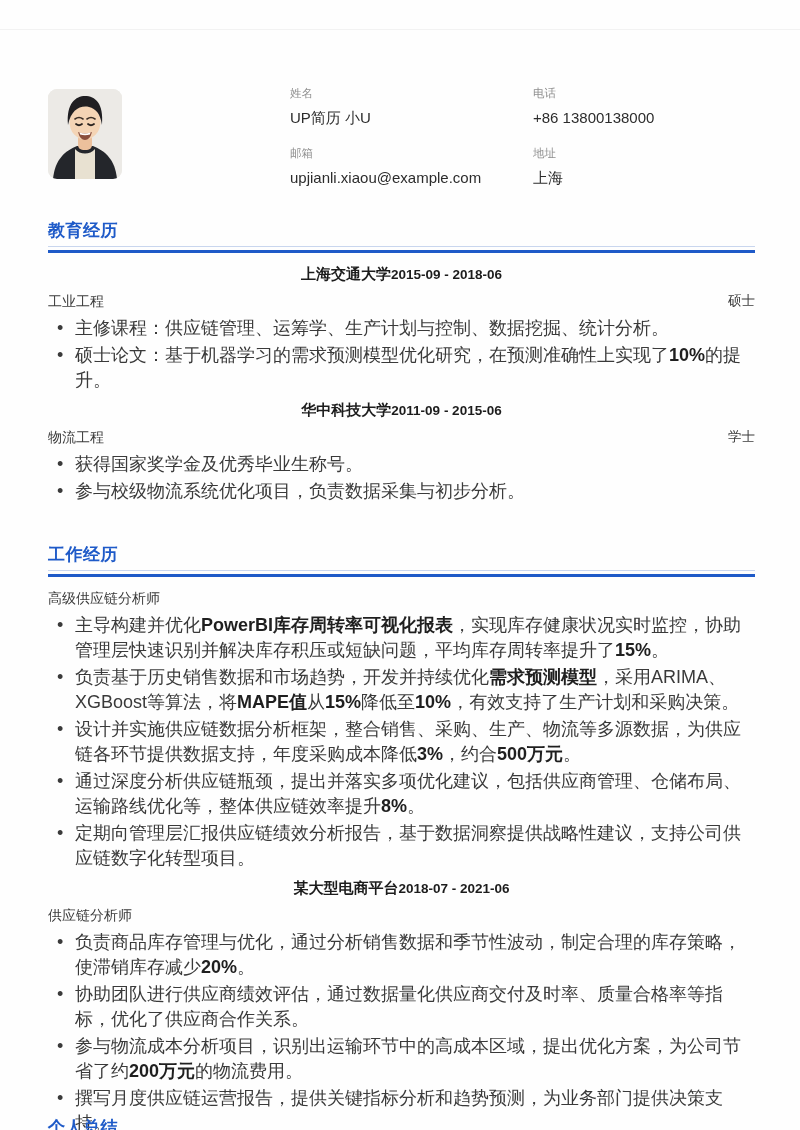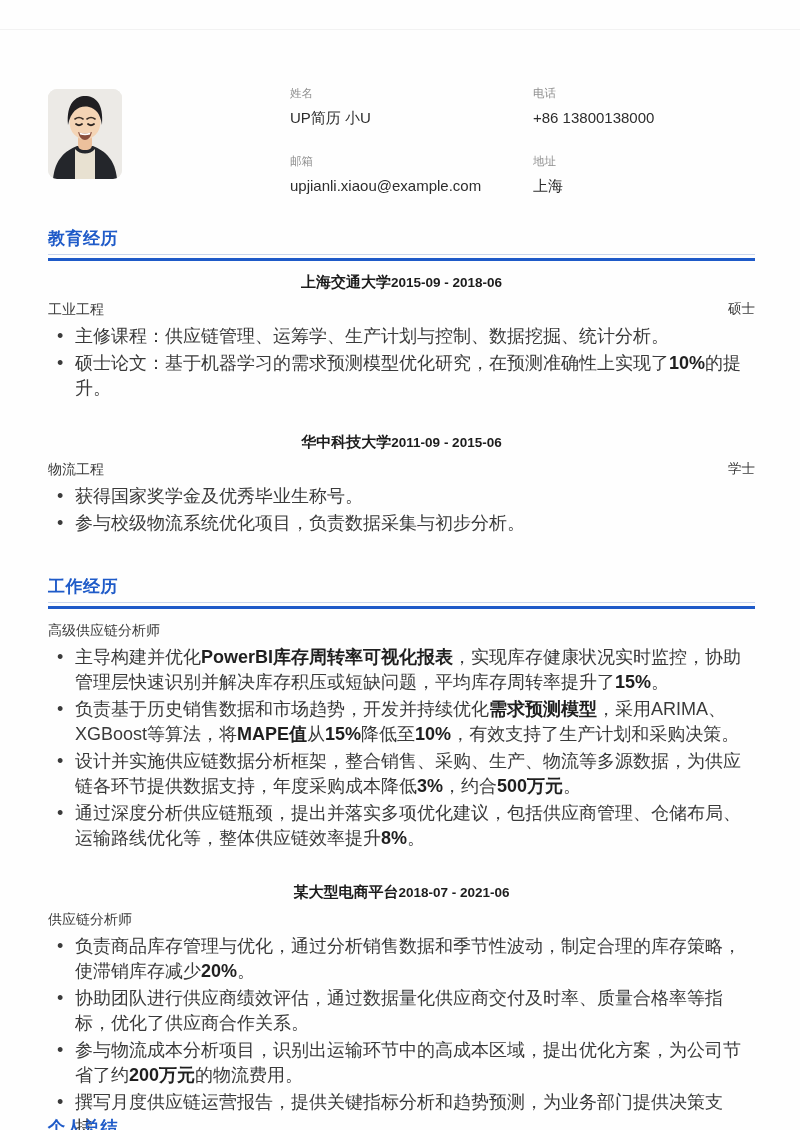--- a/index.html
+++ b/index.html
@@ -11,33 +11,33 @@
   }
   .page-top-line { position:absolute; top:29px; left:0; width:100%; border-top:1px solid #f2f2f2; }
   .content { padding:0 45px 0 48px; }
 
   
   .header { display:flex; padding-top:85px; }
   .photo-wrap {
     width:74px; height:90px; margin-top:4px; border-radius:9px; overflow:hidden;
     background:#eceae6; flex:0 0 auto;
   }
-  .fields { display:grid; grid-template-columns:243px 1fr; row-gap:24px; margin-left:168px; flex:1; }
+  .fields { display:grid; grid-template-columns:243px 1fr; row-gap:16px; margin-left:168px; flex:1; }
   .field-label { font-size:11.5px; color:#8f8f8f; line-height:16px; margin-bottom:6px; }
   .field-value { font-size:15px; color:#2c2c2c; line-height:22px; }
 
   
   .section-title { font-size:17px; font-weight:700; color:var(--accent); line-height:22px; letter-spacing:0.5px; }
   .rule-thin  { height:1px; background:#c9d6ee; margin-top:4px; }
   .rule-thick { height:3px; background:var(--accent); margin-top:3px; }
   .sec-education { margin-top:31px; }
   .sec-work { margin-top:40px; }
 
   .entry { margin-top:8px; }
-  .entry + .entry { margin-top:28px; }
+  .entry + .entry { margin-top:4px; }
   .entry-head { display:flex; justify-content:center; align-items:baseline; line-height:26px; }
   .entry-name { font-size:15px; font-weight:700; color:#1c1c1c; }
   .entry-date { font-size:13.5px; font-weight:700; color:#1c1c1c; white-space:nowrap; }
   .entry-sub  { display:flex; justify-content:space-between; line-height:26px;align-items:flex-end; }
   .entry-role { font-size:14px; color:#3a3a3a; }
   .entry-degree { font-size:13.5px; color:#3a3a3a; }
 
   ul.bullets { list-style:none; margin-top:2px; }
   ul.bullets li {
     position:relative; padding-left:27px; font-size:18px; color:#3a3a3a;
@@ -135,20 +135,21 @@
 
       <div class="entry">
         <div class="entry-sub">
           <span class="entry-role">高级供应链分析师</span>
         </div>
         <ul class="bullets">
             <li><span>主导构建并优化</span><b>PowerBI库存周转率可视化报表</b><span>，实现库存健康状况实时监控，协助管理层快速识别并解决库存积压或短缺问题，平均库存周转率提升了</span><b>15%</b><span>。</span></li>
             <li><span>负责基于历史销售数据和市场趋势，开发并持续优化</span><b>需求预测模型</b><span>，采用ARIMA、XGBoost等算法，将</span><b>MAPE值</b><span>从</span><b>15%</b><span>降低至</span><b>10%</b><span>，有效支持了生产计划和采购决策。</span></li>
             <li><span>设计并实施供应链数据分析框架，整合销售、采购、生产、物流等多源数据，为供应链各环节提供数据支持，年度采购成本降低</span><b>3%</b><span>，约合</span><b>500万元</b><span>。</span></li>
             <li><span>通过深度分析供应链瓶颈，提出并落实多项优化建议，包括供应商管理、仓储布局、运输路线优化等，整体供应链效率提升</span><b>8%</b><span>。</span></li>
+            <li><span>定期向管理层汇报供应链绩效分析报告，基于数据洞察提供战略性建议，支持公司供应链数字化转型项目。</span></li>
           </ul>
       </div>
 
       <div class="entry">
         <div class="entry-head">
           <span class="entry-name">某大型电商平台</span>
           <span class="entry-date">2018-07 - 2021-06</span>
         </div>
         <div class="entry-sub">
           <span class="entry-role">供应链分析师</span>

